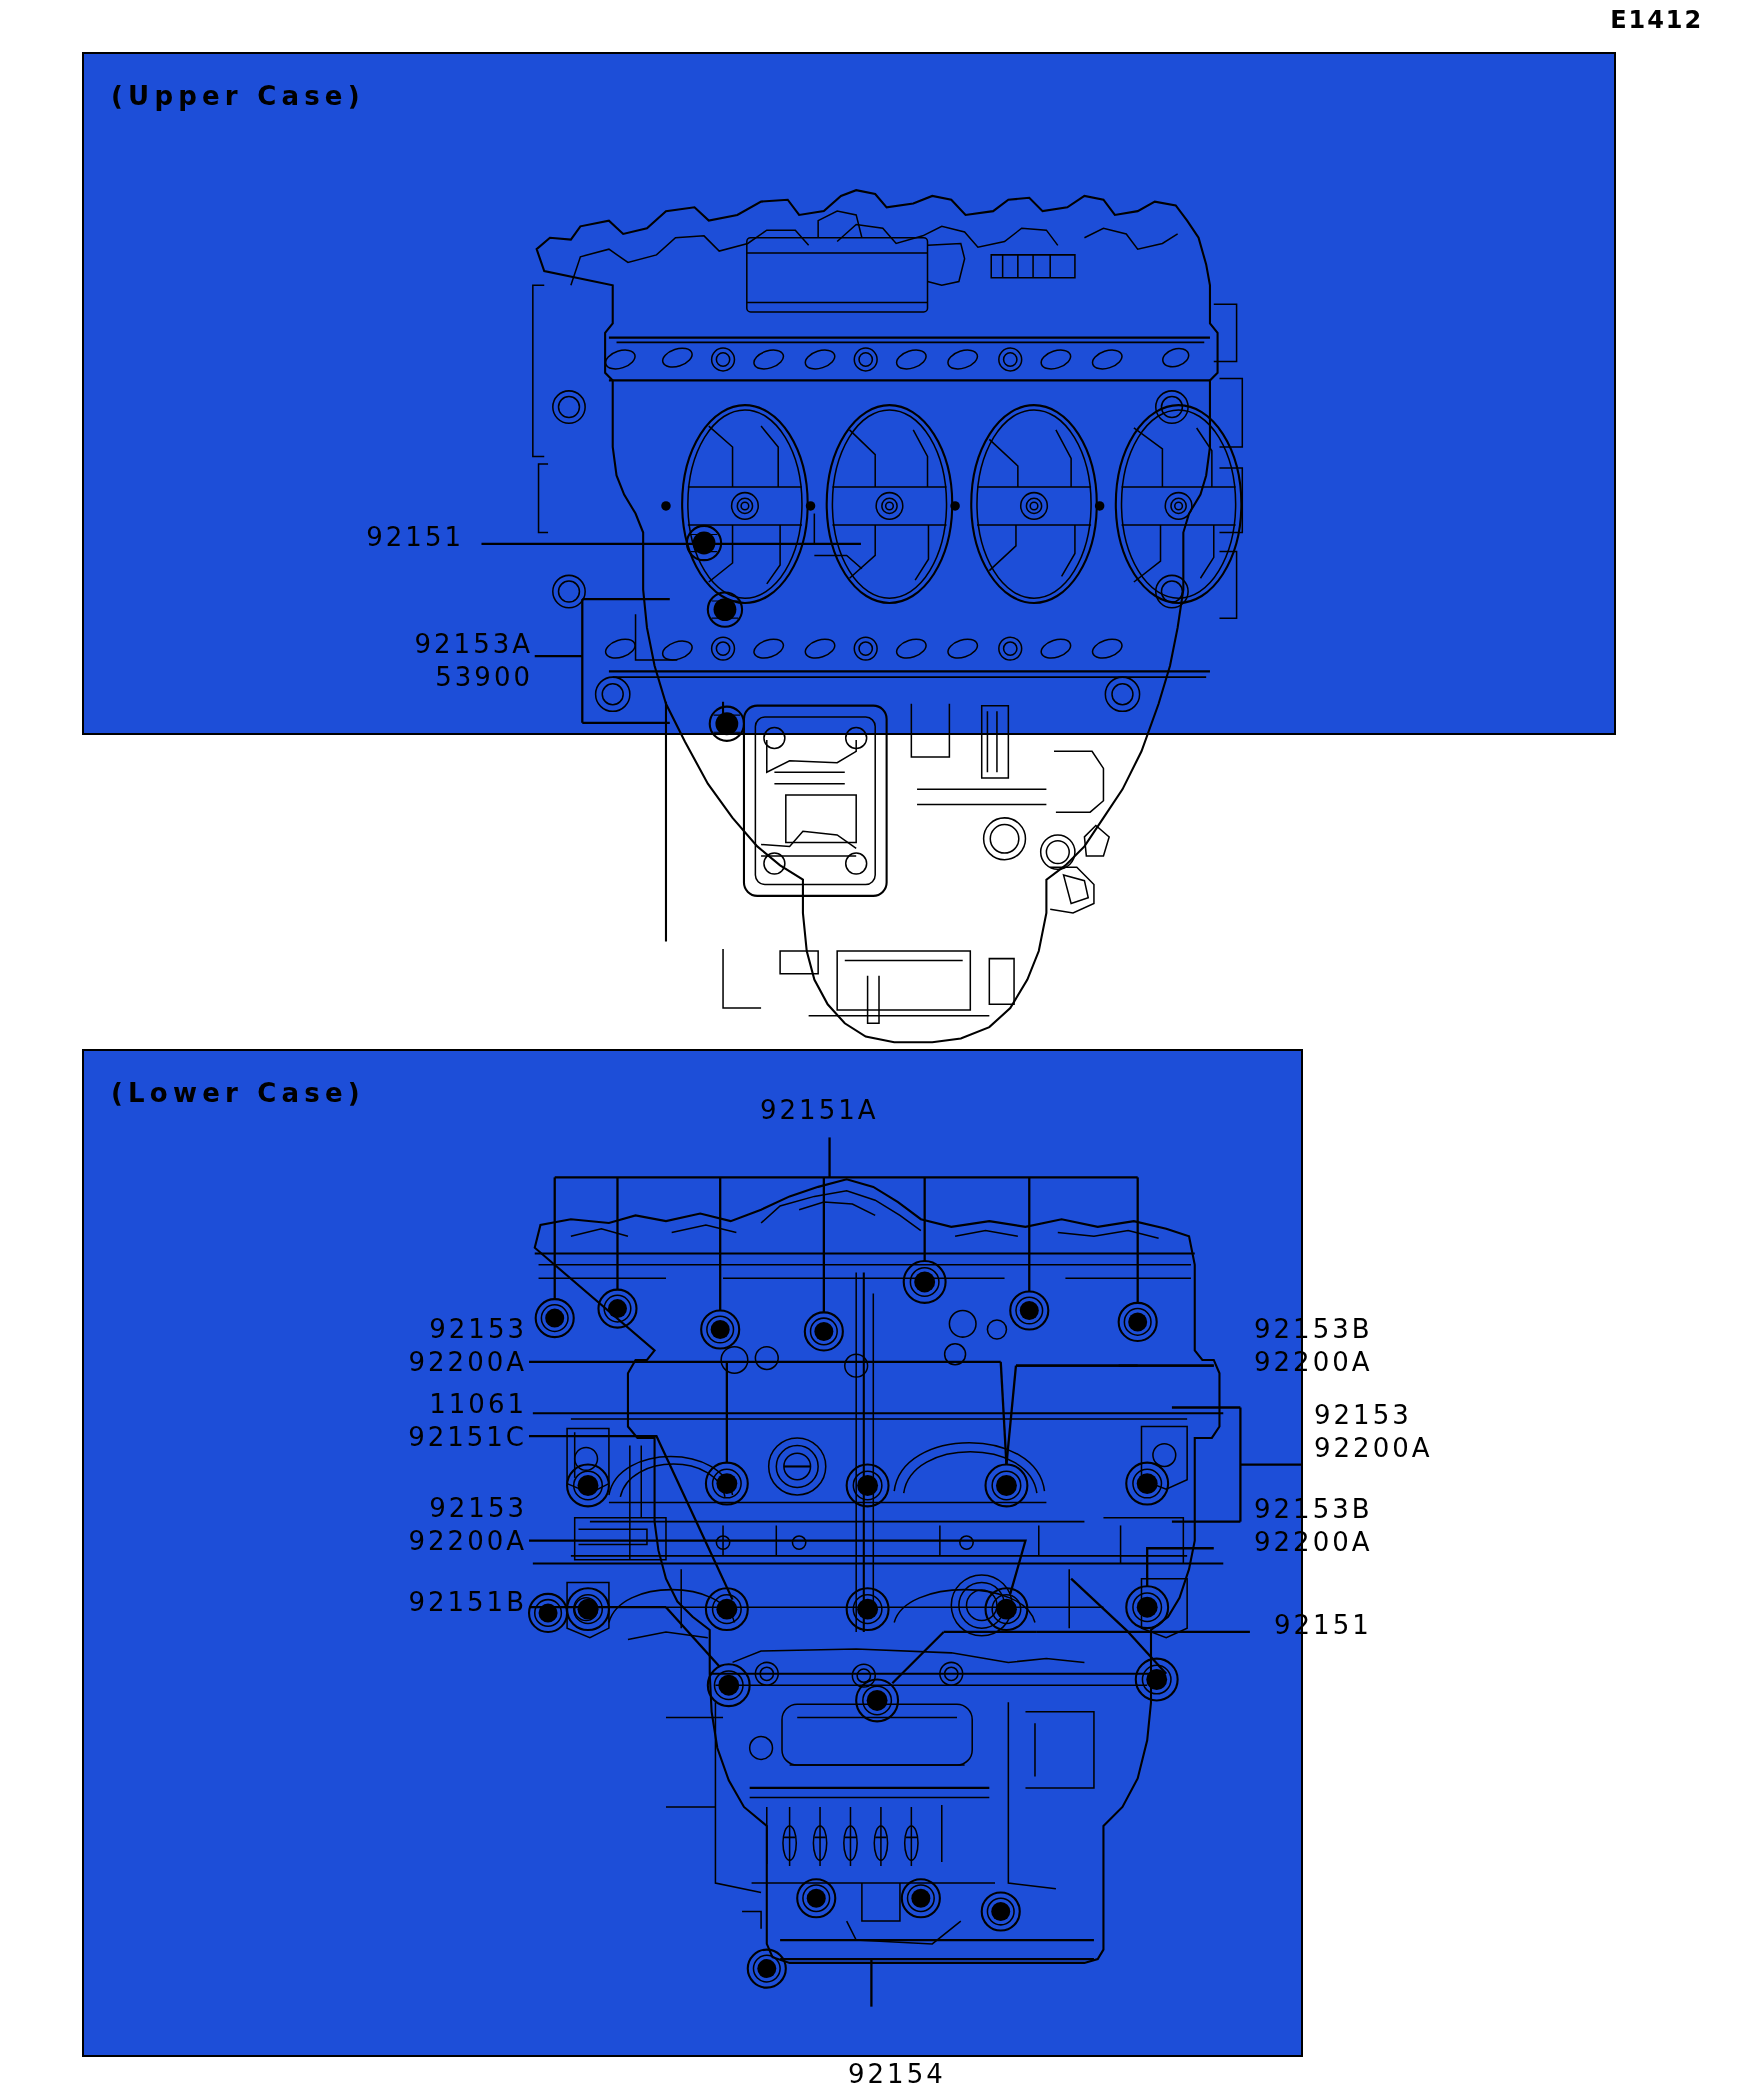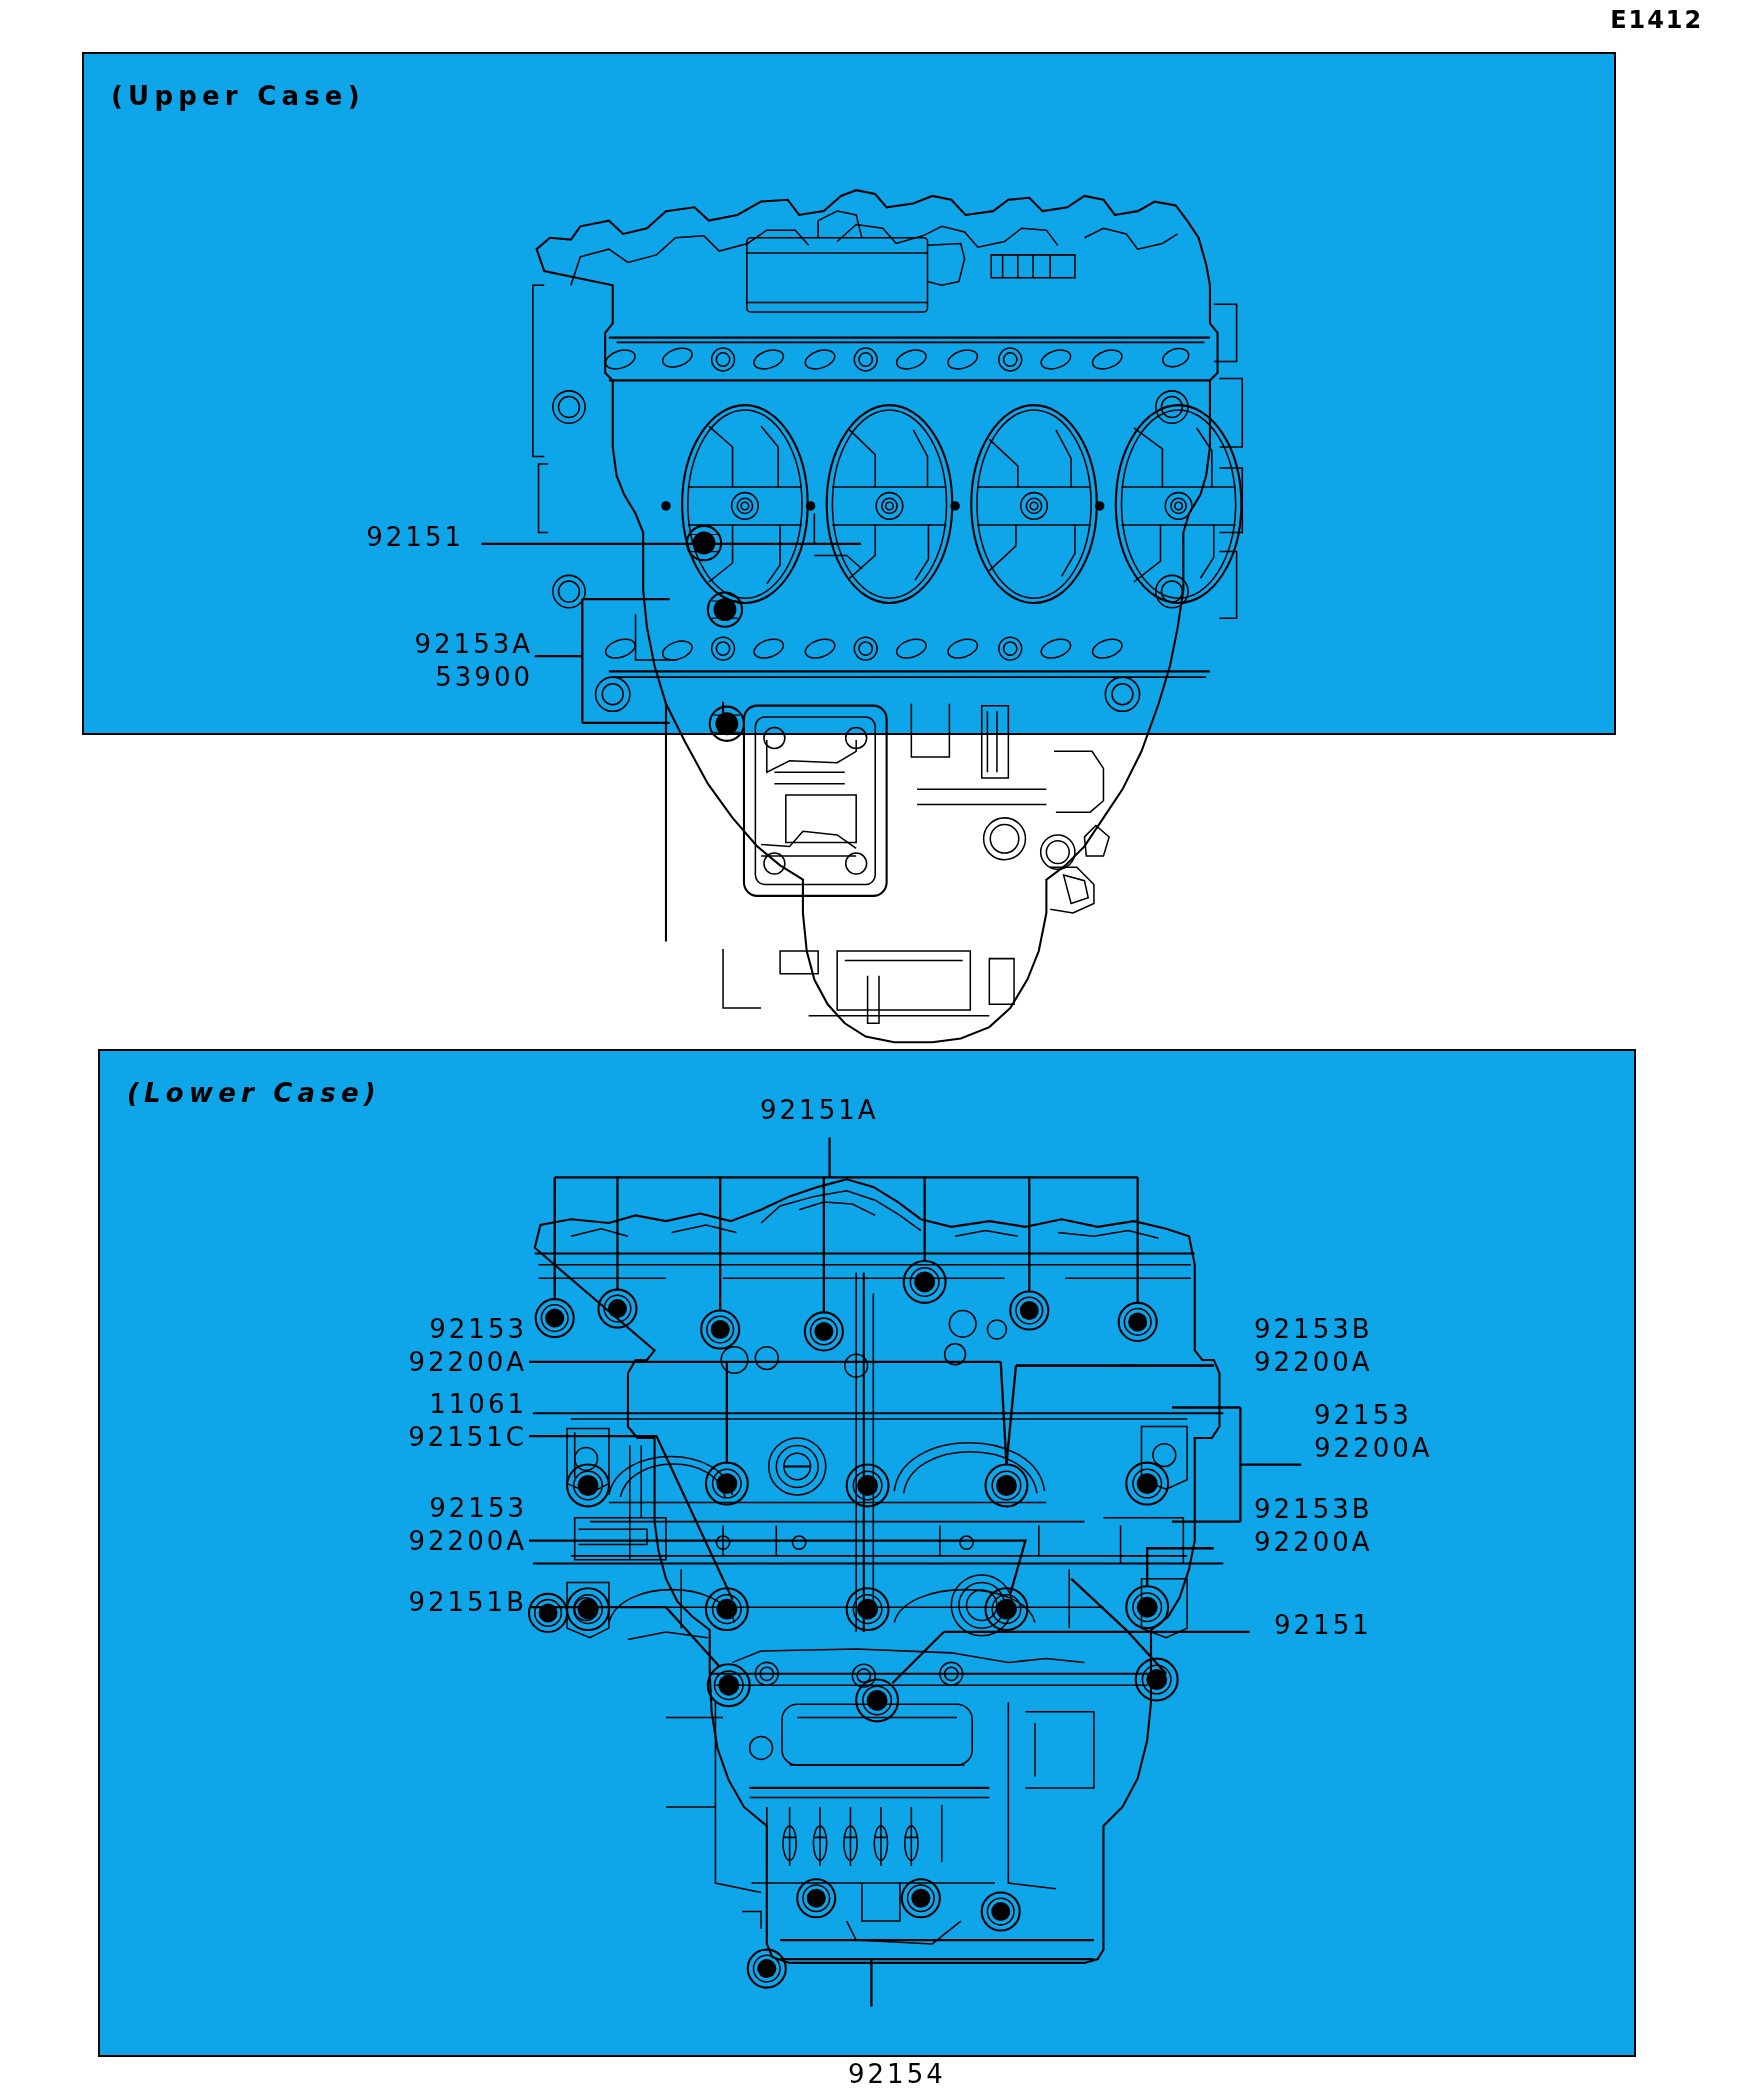--- a/index.html
+++ b/index.html
@@ -30,35 +30,34 @@
     font-size: 24px;
     font-weight: bold;
     letter-spacing: 1.9px;
     color: #000;
     font-family: "DejaVu Sans", "Liberation Sans", sans-serif;
   }
   
   .panel {
     position: absolute;
     border: 2.9px solid #000;
-    background: #0ea5e9;
+    background: #1d4ed8;
     box-sizing: border-box;
   }
   #panel-upper {
     left: 82px;
     top: 52px;
     width: 1534px;
     height: 683px;
   }
   #panel-lower {
-    left: 98px;
+    left: 82px;
     top: 1049px;
-    width: 1538px;
+    width: 1221px;
     height: 1008px;
-    font-style: italic;
   }
   .panel-title {
     position: absolute;
     font-size: 26px;
     font-weight: bold;
     letter-spacing: 5.2px;
     color: #000;
     white-space: nowrap;
   }
   #title-upper { left: 27px; top: 27px; }

